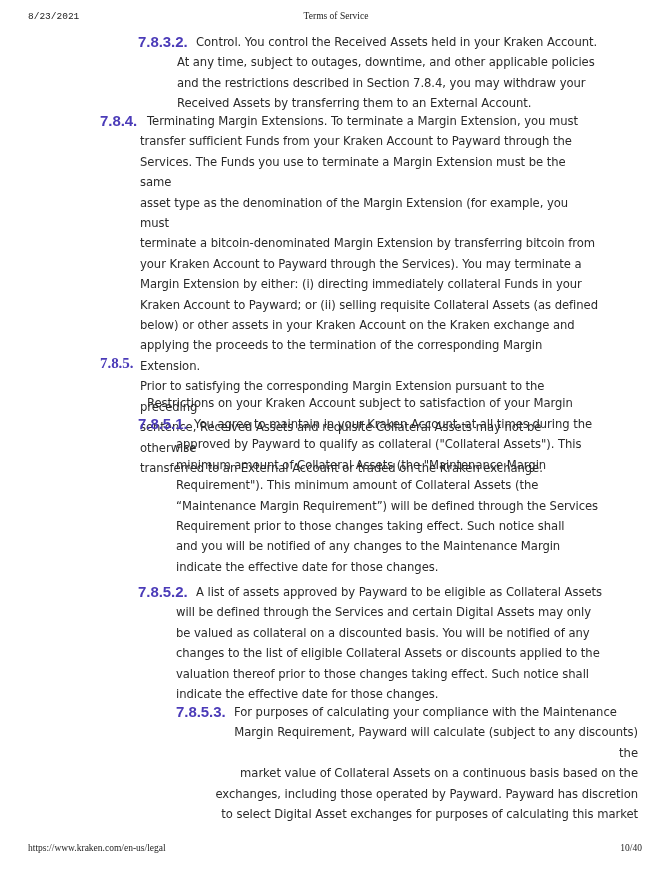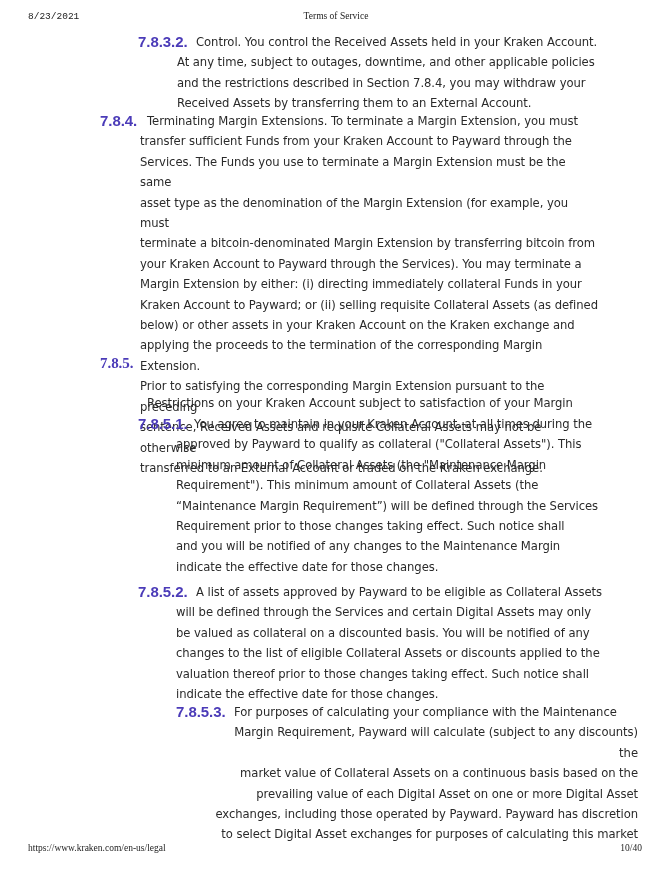--- a/index.html
+++ b/index.html
@@ -121,21 +121,20 @@
   <span class="rest">changes to the list of eligible Collateral Assets or discounts applied to the</span>
   <span class="rest">valuation thereof prior to those changes taking effect. Such notice shall</span>
   <span class="rest">indicate the effective date for those changes.</span>
 </div>
 
 <div class="clause" id="c7853">
   <span class="num">7.8.5.3.</span>
   <span class="first">For purposes of calculating your compliance with the Maintenance</span>
   <span class="rest">Margin Requirement, Payward will calculate (subject to any discounts) the</span>
   <span class="rest">market value of Collateral Assets on a continuous basis based on the</span>
-  <span class="rest">prevailing value of each Digital Asset on one or more Digital Asset</span>
   <span class="rest">exchanges, including those operated by Payward. Payward has discretion</span>
   <span class="rest">to select Digital Asset exchanges for purposes of calculating this market</span>
 </div>
 
 <div class="pdf-ftr">
   <span class="url">https://www.kraken.com/en-us/legal</span>
   <span class="page">10/40</span>
 </div>
 
 </body></html>

